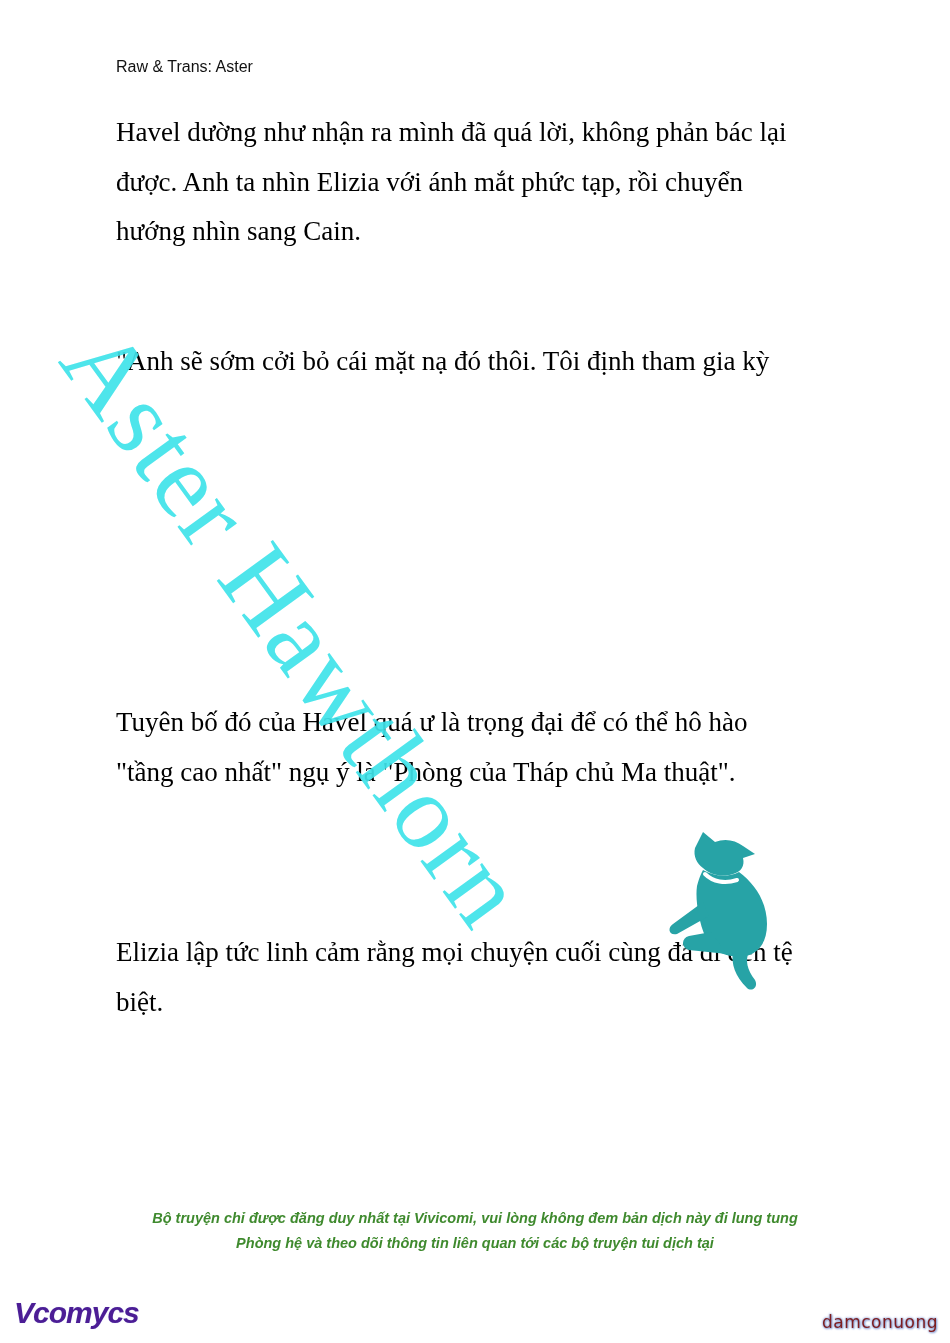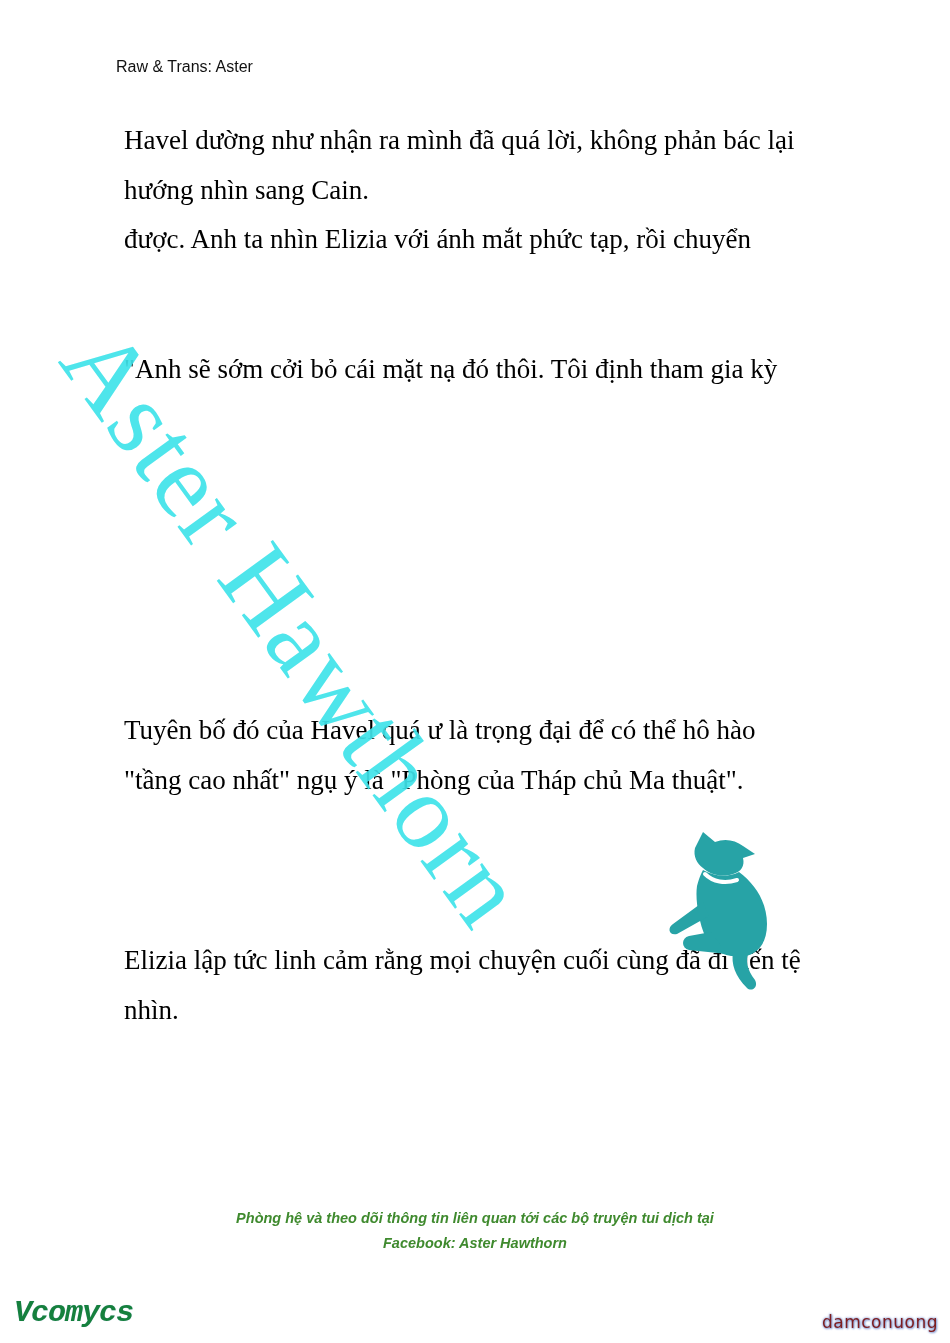--- a/index.html
+++ b/index.html
@@ -29,21 +29,21 @@
       color: #111111;
     }
     .paragraph {
       position: absolute;
       left: 116px;
       width: 740px;
       font-family: "Liberation Serif", serif;
       font-size: 27px;
       line-height: 49.5px;
       color: #000000;
-      margin: 8px;
+      margin: 0;
     }
     .paragraph .line {
       display: block;
       white-space: nowrap;
     }
     .watermark {
       position: absolute;
       left: 135px;
       top: 305px;
       transform-origin: 0 0;
@@ -78,25 +78,25 @@
       line-height: 25px;
       color: #3f8a2e;
     }
     .footer-notes .note {
       display: block;
     }
     .logo-left {
       position: absolute;
       left: 14px;
       top: 1296px;
-      font-family: Liberation Mono, monospace;
+      font-family: Liberation Sans, sans-serif;
       font-style: italic;
       font-weight: bold;
       font-size: 30px;
-      color: #15803d;
+      color: #4c1d95;
       letter-spacing: -1px;
       text-shadow: 0 0 1px #c6d3f0;
     }
     .logo-right {
       position: absolute;
       right: 12px;
       top: 1312px;
       font-family: "DejaVu Sans", sans-serif;
       font-size: 17px;
       color: #7f1d1d;
@@ -106,37 +106,37 @@
   </style>
 </head>
 <body>
 
 <div class="page">
 
   <div class="header-credit">Raw &amp; Trans: Aster</div>
 
   <div class="paragraph" style="top:108px;">
     <span class="line">Havel dường như nhận ra mình đã quá lời, không phản bác lại</span>
+    <span class="line">được. Anh ta nhìn Elizia với ánh mắt phức tạp, rồi chuyển</span>
     <span class="line">hướng nhìn sang Cain.</span>
-    <span class="line">được. Anh ta nhìn Elizia với ánh mắt phức tạp, rồi chuyển</span>
   </div>
 
   <div class="paragraph" style="top:337px;">
     <span class="line">"Anh sẽ sớm cởi bỏ cái mặt nạ đó thôi. Tôi định tham gia kỳ</span>
   </div>
 
 
   <div class="paragraph" style="top:698px;">
     <span class="line">Tuyên bố đó của Havel quá ư là trọng đại để có thể hô hào</span>
     <span class="line">"tầng cao nhất" ngụ ý là "Phòng của Tháp chủ Ma thuật".</span>
   </div>
 
   <div class="paragraph" style="top:928px;">
     <span class="line">Elizia lập tức linh cảm rằng mọi chuyện cuối cùng đã đi đến tệ</span>
-    <span class="line">nhìn.</span>
+    <span class="line">biệt.</span>
   </div>
 
   <div class="watermark">Aster Hawthorn</div>
 
   <svg class="cat" viewBox="0 0 130 165" xmlns="http://www.w3.org/2000/svg">
     <g fill="#27a3a6">
 
       <path d="M40 20 L48 4 L60 14 C70 10 80 12 88 18 L100 26 L88 30 C90 38 86 44 78 46 C66 50 54 46 48 40 C42 36 38 28 40 20 Z"></path>
 
       <path d="M48 42 C58 48 72 50 84 44 C100 56 112 74 112 96 C112 116 102 126 90 128 L76 128 C64 126 52 118 50 108 C44 94 40 72 42 58 C44 50 46 46 48 42 Z"></path>
@@ -145,20 +145,20 @@
 
       <path d="M56 104 L34 108 C26 110 26 120 34 122 L72 126 Z"></path>
 
       <path d="M78 124 C76 136 80 148 92 160 C96 164 104 160 100 152 C92 142 90 132 94 124 Z"></path>
     </g>
 
     <path d="M50 46 C58 54 70 56 82 52" stroke="#ffffff" stroke-width="4" fill="none" stroke-linecap="round"></path>
   </svg>
 
   <div class="footer-notes">
+    <span class="note">Bộ truyện chỉ được đăng duy nhất tại Vivicomi, vui lòng không đem bản dịch này đi lung tung</span>
     <span class="note">Phòng hệ và theo dõi thông tin liên quan tới các bộ truyện tui dịch tại</span>
-    <span class="note">Facebook: Aster Hawthorn</span>
   </div>
 
   <div class="logo-left">Vcomycs</div>
   <div class="logo-right">damconuong</div>
 
 </div>
 
 </body></html>

